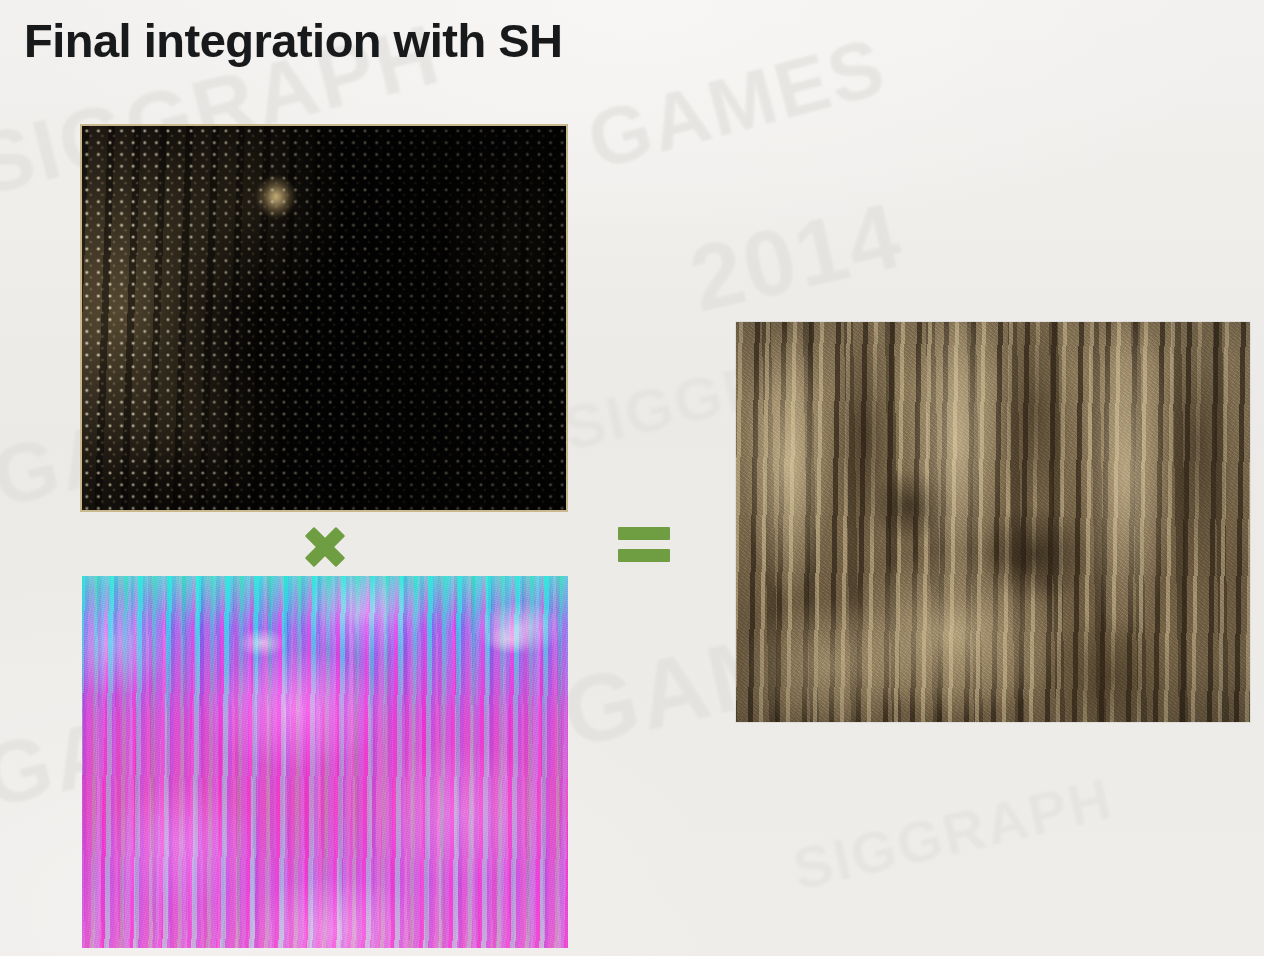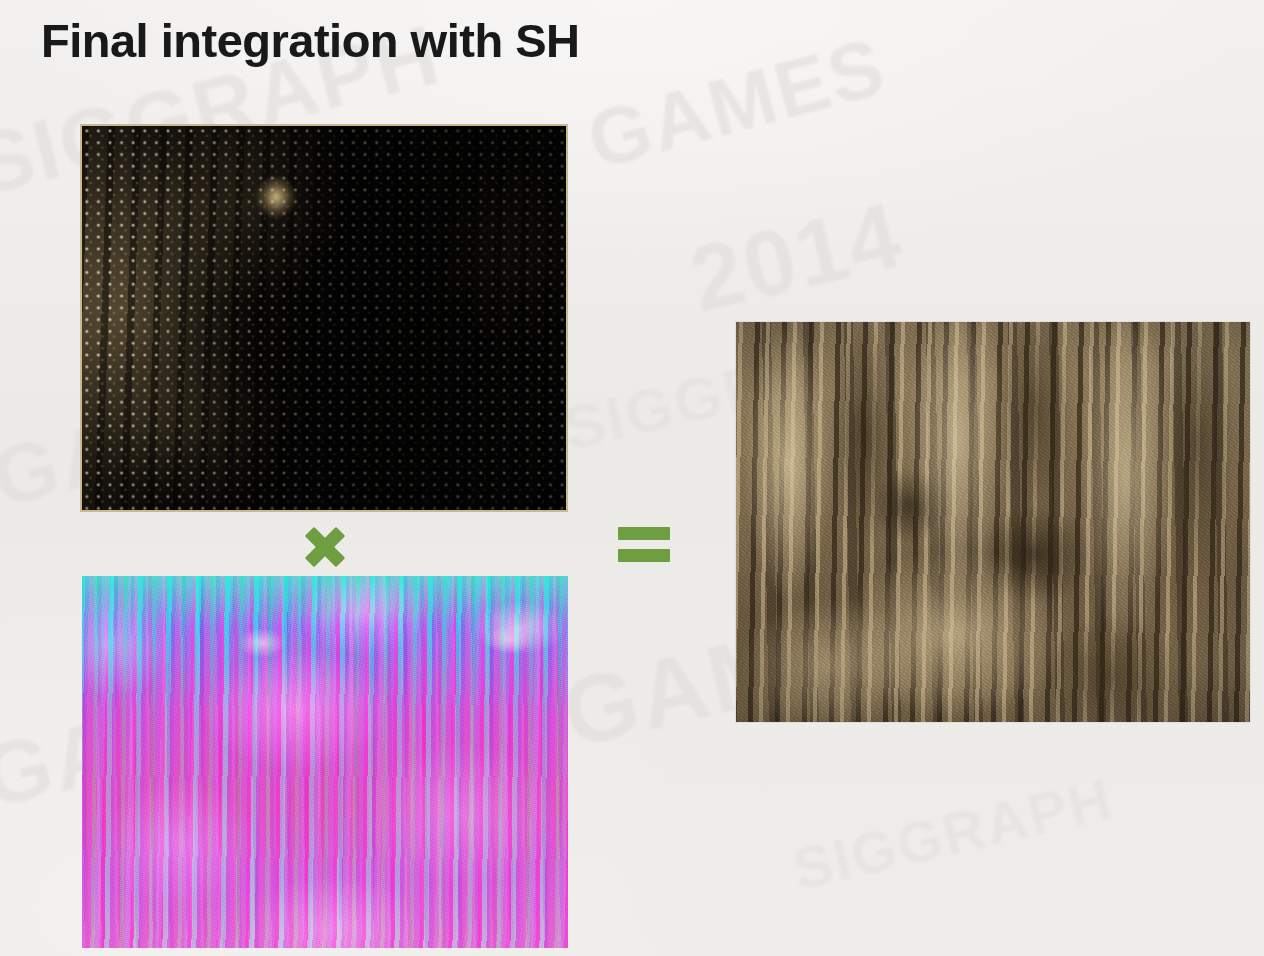--- a/index.html
+++ b/index.html
@@ -60,21 +60,20 @@
     position: absolute;
     left: 24px;
     top: 14px;
     z-index: 5;
     font-size: 47px;
     font-weight: 700;
     color: #17191a;
     letter-spacing: -0.5px;
     line-height: 1.15;
     text-shadow: 0 0 1px rgba(0,0,0,.18);
-    margin-left: 17px;
   }
 
   
   .fig {
     position: absolute;
     z-index: 4;
     overflow: hidden;
   }
 
   

